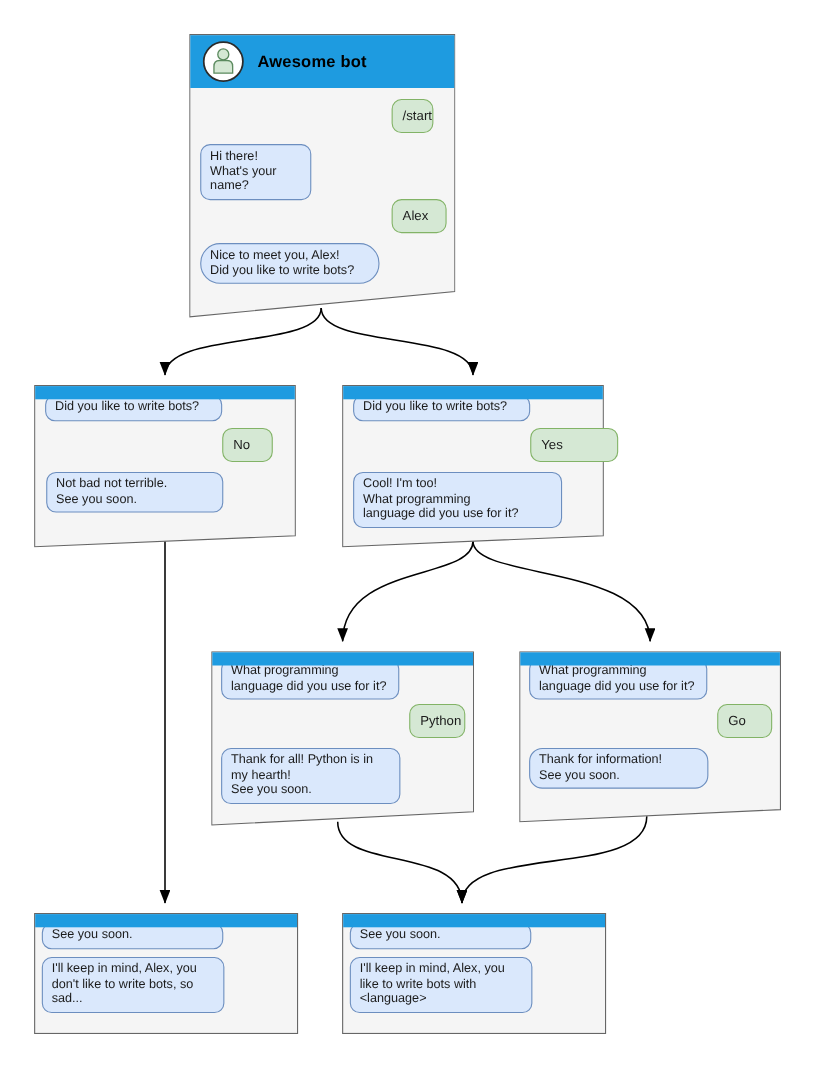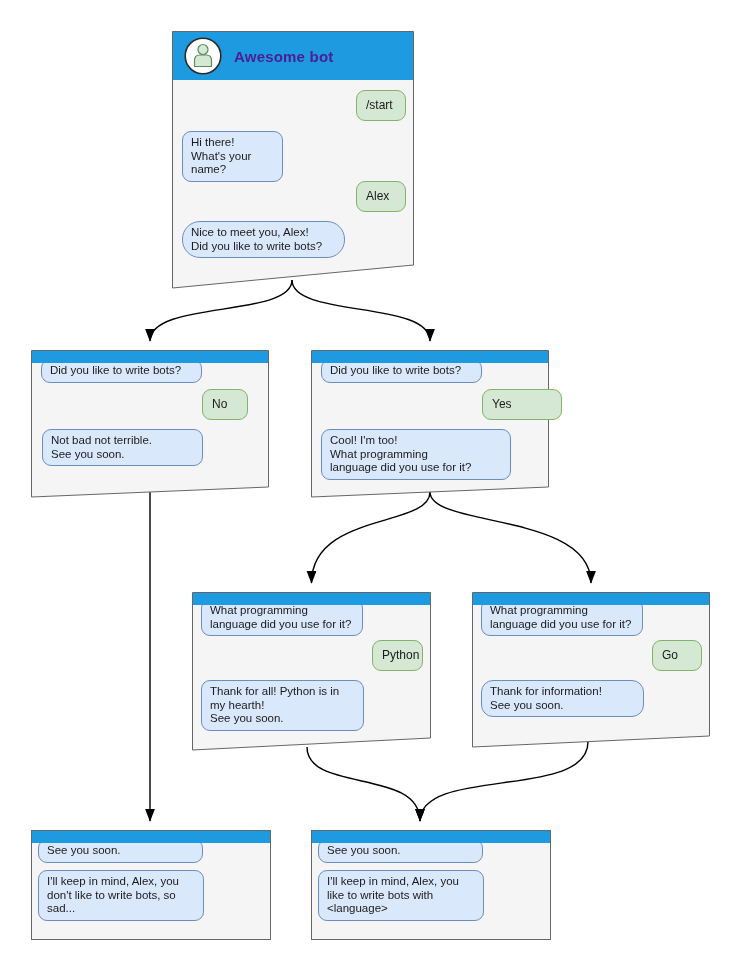--- a/index.html
+++ b/index.html
@@ -9,21 +9,21 @@
   
   #edges{position:absolute;left:0;top:0;width:743px;height:971px;pointer-events:none;}
 
   
   .win{position:absolute;}
   .win-shape{position:absolute;left:0;top:0;}
   .win-header{position:absolute;left:1px;right:1px;top:1px;background:#1e9be0;z-index:3;}
   .win-header.big{height:48px;display:flex;align-items:center;gap:12px;padding-left:11px;}
   .win-header.thin{height:12px;}
   .avatar{width:38px;height:38px;display:block;flex:0 0 auto;}
-  .win-title{color:#4c1d95;font-size:15px;font-weight:bold;letter-spacing:.2px;}
+  .win-title{color:#000000;font-size:15px;font-weight:bold;letter-spacing:.2px;}
 
   
   .bubble{position:absolute;z-index:2;box-sizing:border-box;border-radius:9px;
           white-space:pre-line;font-size:11.5px;line-height:13.5px;}
   .bubble.bot{background:#dae8fc;border:1px solid #6c8ebf;padding:4px 8px;}
   .bubble.user{background:#d5e8d4;border:1px solid #82b366;padding:7px 9px;
                font-size:12px;line-height:15px;}
 </style>
 </head>
 <body>
@@ -52,21 +52,21 @@
       <polygon points="0.5,0.5 241.5,0.5 241.5,234 0.5,257" fill="#f5f5f5" stroke="#666666" stroke-width="1"></polygon>
     </svg>
     <div class="win-header big">
       <svg class="avatar" viewBox="0 0 38 38">
         <circle cx="19" cy="19" r="17.8" fill="#ffffff" stroke="#2b2b2b" stroke-width="1.6"></circle>
         <circle cx="19" cy="12.5" r="5" fill="#d5e8d4" stroke="#5b8a5e" stroke-width="1.2"></circle>
         <path d="M10.5 29.5 L10.5 23.5 Q10.5 18 15.5 18 L22.5 18 Q27.5 18 27.5 23.5 L27.5 29.5 Z" fill="#d5e8d4" stroke="#5b8a5e" stroke-width="1.2"></path>
       </svg>
       <span class="win-title">Awesome bot</span>
     </div>
-    <div class="bubble user" style="left:184px;top:59px;width:50px;">/start</div>
+    <div class="bubble user" style="left:184px;top:59px;width:38px;">/start</div>
     <div class="bubble bot" style="left:10px;top:100px;width:101px;">Hi there!
 What's your name?</div>
     <div class="bubble user" style="left:184px;top:150px;width:50px;">Alex</div>
     <div class="bubble bot" style="left:10px;top:190px;width:163px;border-radius:18px;">Nice to meet you, Alex!
 Did you like to write bots?</div>
   </div>
 
   <div class="win" style="left:31px;top:350px;width:238px;height:148px;">
     <svg class="win-shape" width="238" height="148" viewBox="0 0 238 148">
       <polygon points="0.5,0.5 237.5,0.5 237.5,137 0.5,147" fill="#f5f5f5" stroke="#666666" stroke-width="1"></polygon>

